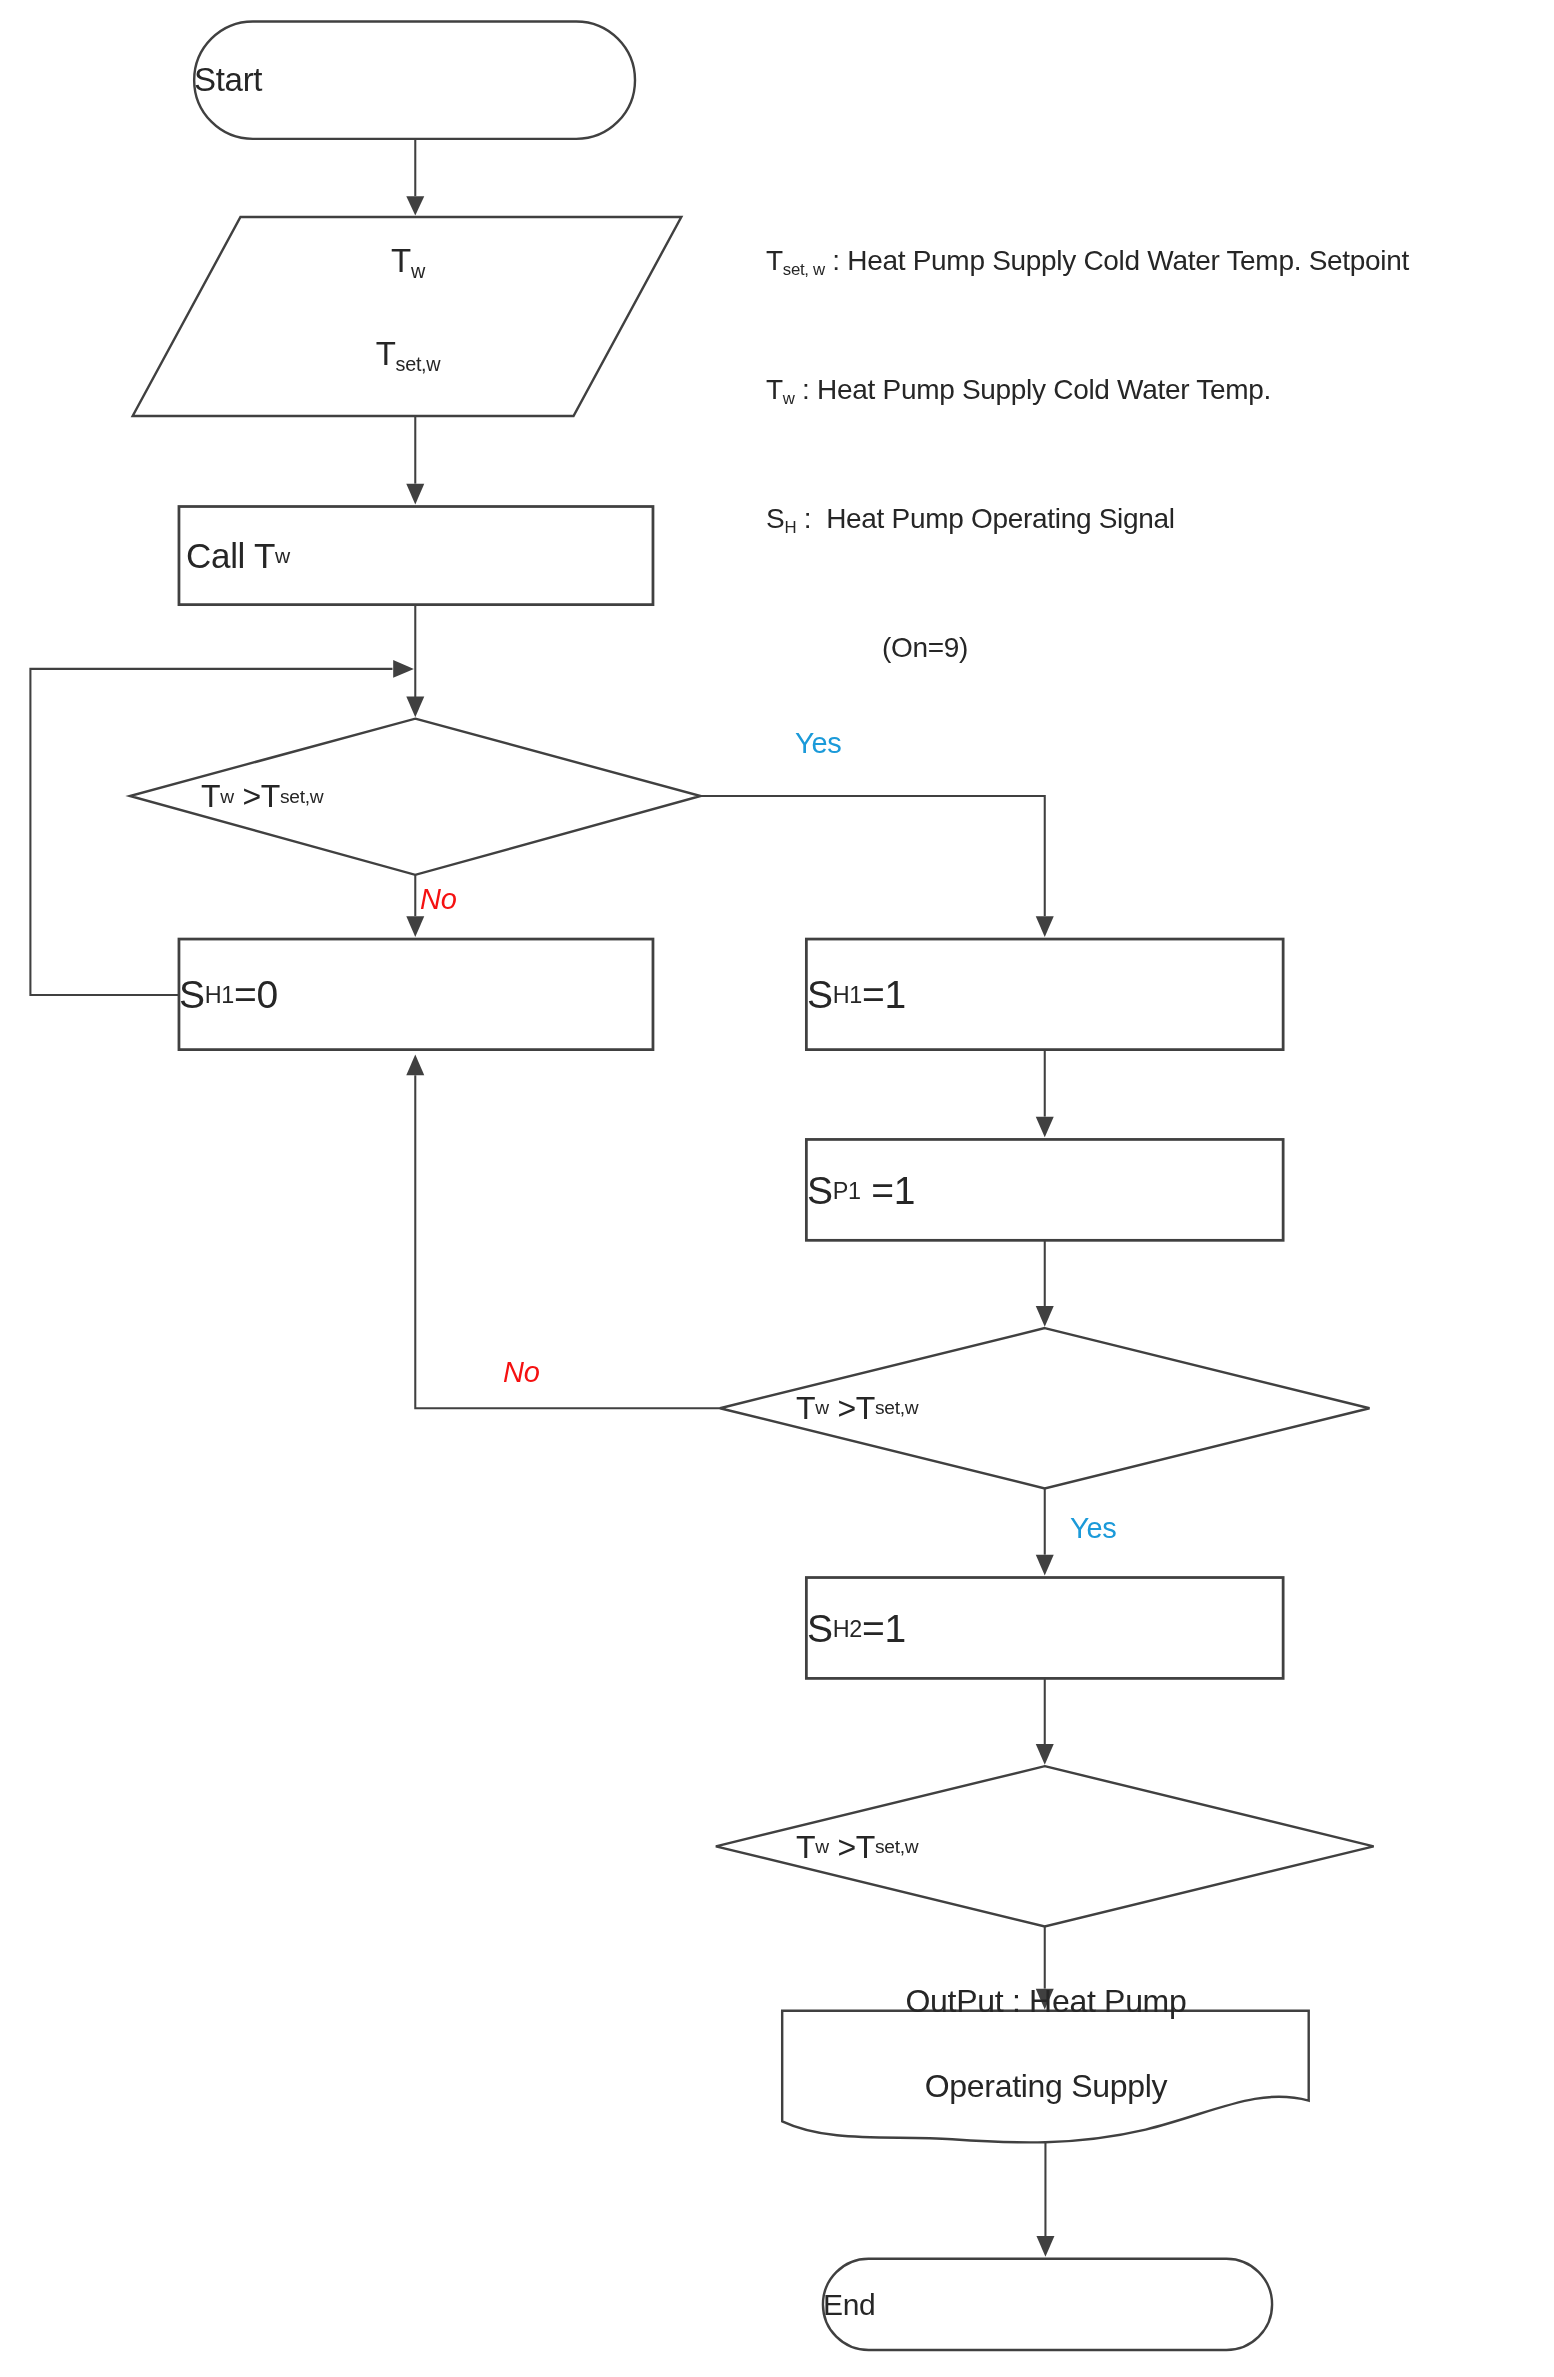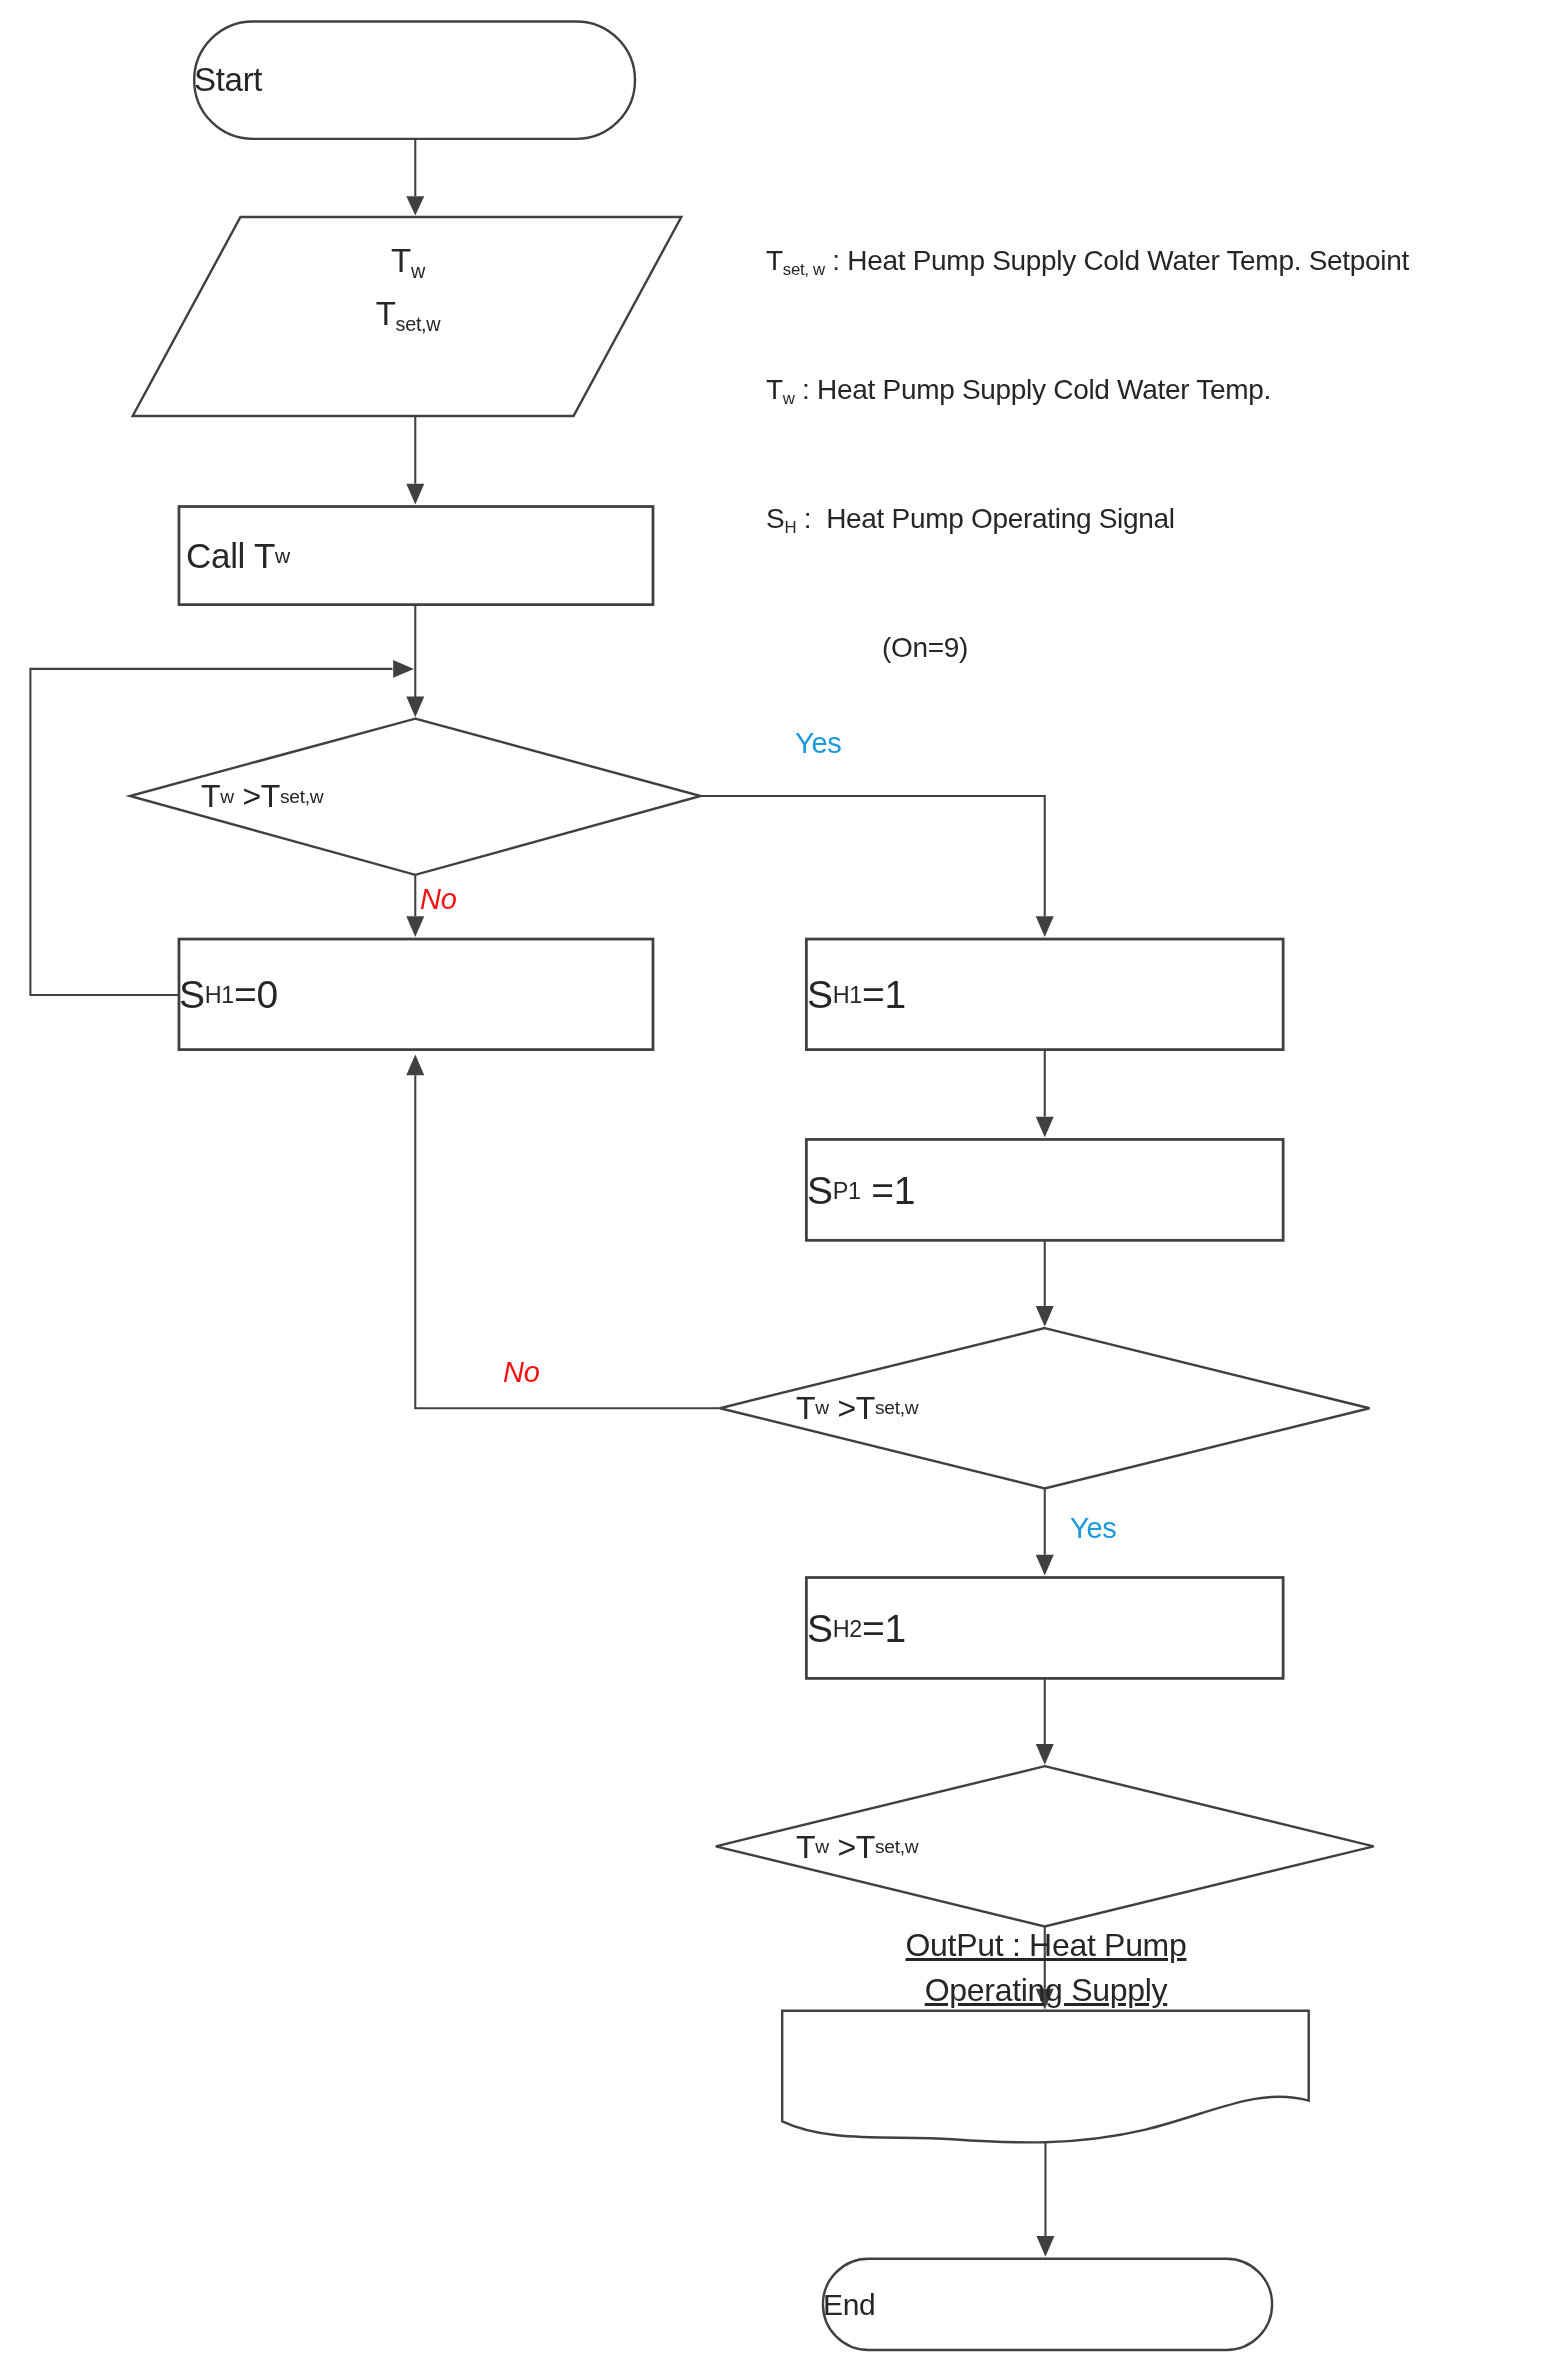--- a/index.html
+++ b/index.html
@@ -5,39 +5,39 @@
   html,body{margin:0;padding:0;background:#fff;}
   .canvas{position:relative;width:1554px;height:2377px;background:var(--bg,#fff);
           font-family:"Liberation Sans","DejaVu Sans",sans-serif;color:var(--text,#262626);overflow:hidden;}
   svg.layer{position:absolute;left:0;top:0;width:1554px;height:2377px;}
   .shape{fill:var(--bg,#fff);stroke:var(--line,#404040);stroke-width:3.5px;}
   .proc{stroke-width:4px;}
   .edge{fill:none;stroke:var(--line,#404040);stroke-width:3px;}
   .head{fill:var(--line,#404040);stroke:none;}
   .lbl{position:absolute;display:flex;align-items:center;justify-content:flex-start;
        white-space:pre;letter-spacing:-0.3px;z-index:2;}
-  .col{flex-direction:column;}
+  .col{flex-direction:column;gap:40px;}
   sub{font-size:0.6em;vertical-align:-0.3em;line-height:0;}
   .yes{color:var(--yes,#1b9ad9);font-size:29px;}
   .no{color:var(--no,#f51111);font-size:29px;font-style:italic;}
   .legend{position:absolute;left:766px;top:153px;width:789px;font-size:28px;
           line-height:43px;white-space:pre;letter-spacing:-0.3px;z-index:2;}
   .legend-indent{padding-left:116px;}
   
   #lbl-start {left:194px; top:21.4px;  width:441px;height:117px;font-size:33px;}
   #lbl-input {left:173px; top:235px; width:470px;height:163px;font-size:33px;line-height:1.6;}
   #lbl-call  {left:179px; top:507px; width:474px;height:98px;font-size:35px;padding-left:7px;}
   #lbl-d1    {left:201px; top:723px;width:428px;height:147px;font-size:32px;}
   #lbl-sh1off{left:179px; top:939px;width:474px;height:111px;font-size:39px;}
   #lbl-sh1on {left:807px;top:939px;width:477px;height:111px;font-size:39px;}
   #lbl-sp1   {left:807px;top:1140px;width:477px;height:101px;font-size:39px;}
   #lbl-d2    {left:796px;top:1332px;width:498px;height:152px;font-size:32px;}
   #lbl-sh2   {left:807px;top:1578px;width:477px;height:101px;font-size:39px;}
   #lbl-d3    {left:796px;top:1771px;width:498px;height:152px;font-size:32px;}
-  #lbl-doc   {left:802px;top:1923px;width:488px;height:104px;font-size:32px;line-height:1.4;text-decoration:underline;}
+  #lbl-doc   {left:802px;top:1979px;width:488px;height:104px;font-size:32px;line-height:1.4;}
   #lbl-end   {left:823px;top:2259px;width:449px;height:91px;font-size:30px;}
   #lbl-yes1  {left:795px;top:723px;width:138px;height:41px;}
   #lbl-no1   {left:420px; top:879px;width:117px;height:41px;}
   #lbl-no2   {left:503px; top:1352px;width:131px;height:41px;}
   #lbl-yes2  {left:1070px;top:1508px;width:131px;height:41px;}
 </style>
 </head>
 <body>
 
 <div class="canvas">

